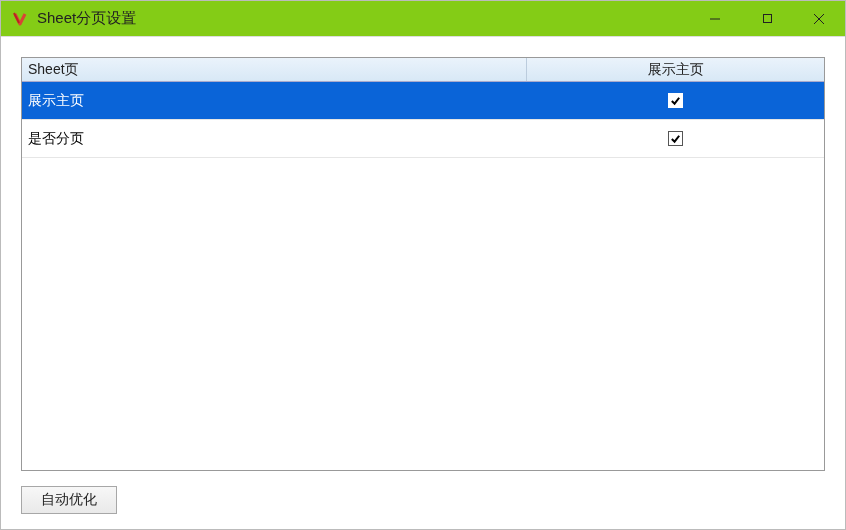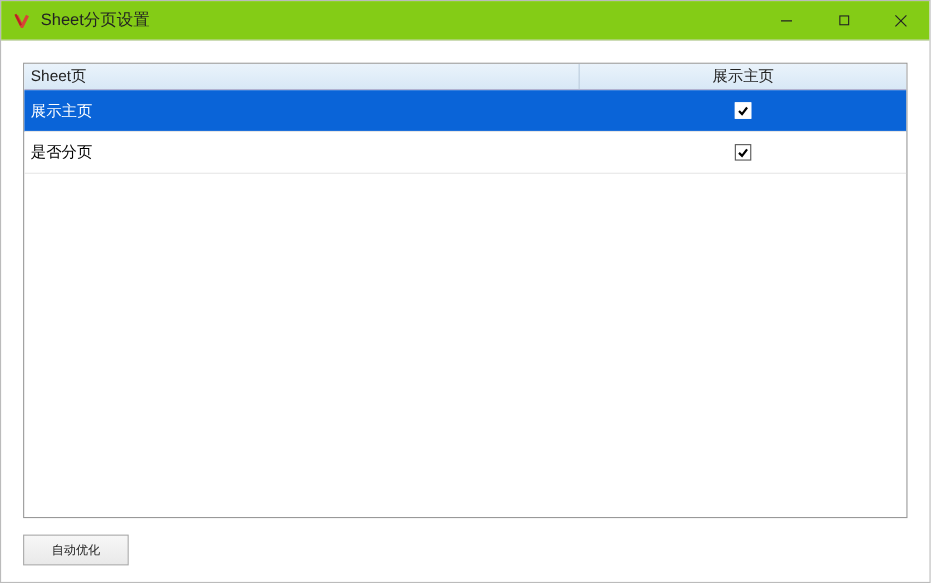--- a/index.html
+++ b/index.html
@@ -98,21 +98,21 @@
     display: flex;
     align-items: center;
     padding: 0 20px;
   }
   .footer .spacer { flex: 1; }
   .btn {
     min-width: 96px;
     height: 28px;
     border: 1px solid #a7a7a7;
     background: linear-gradient(#f7f7f7,#e9e9e9);
-    font-size: 11px;
+    font-size: 14px;
     color: #222;
     display: flex; align-items: center; justify-content: center;
     margin-left: 12px;
     cursor: default;
   }
   .btn.left { margin-left: 0; }
 </style>
 </head>
 <body>
 

